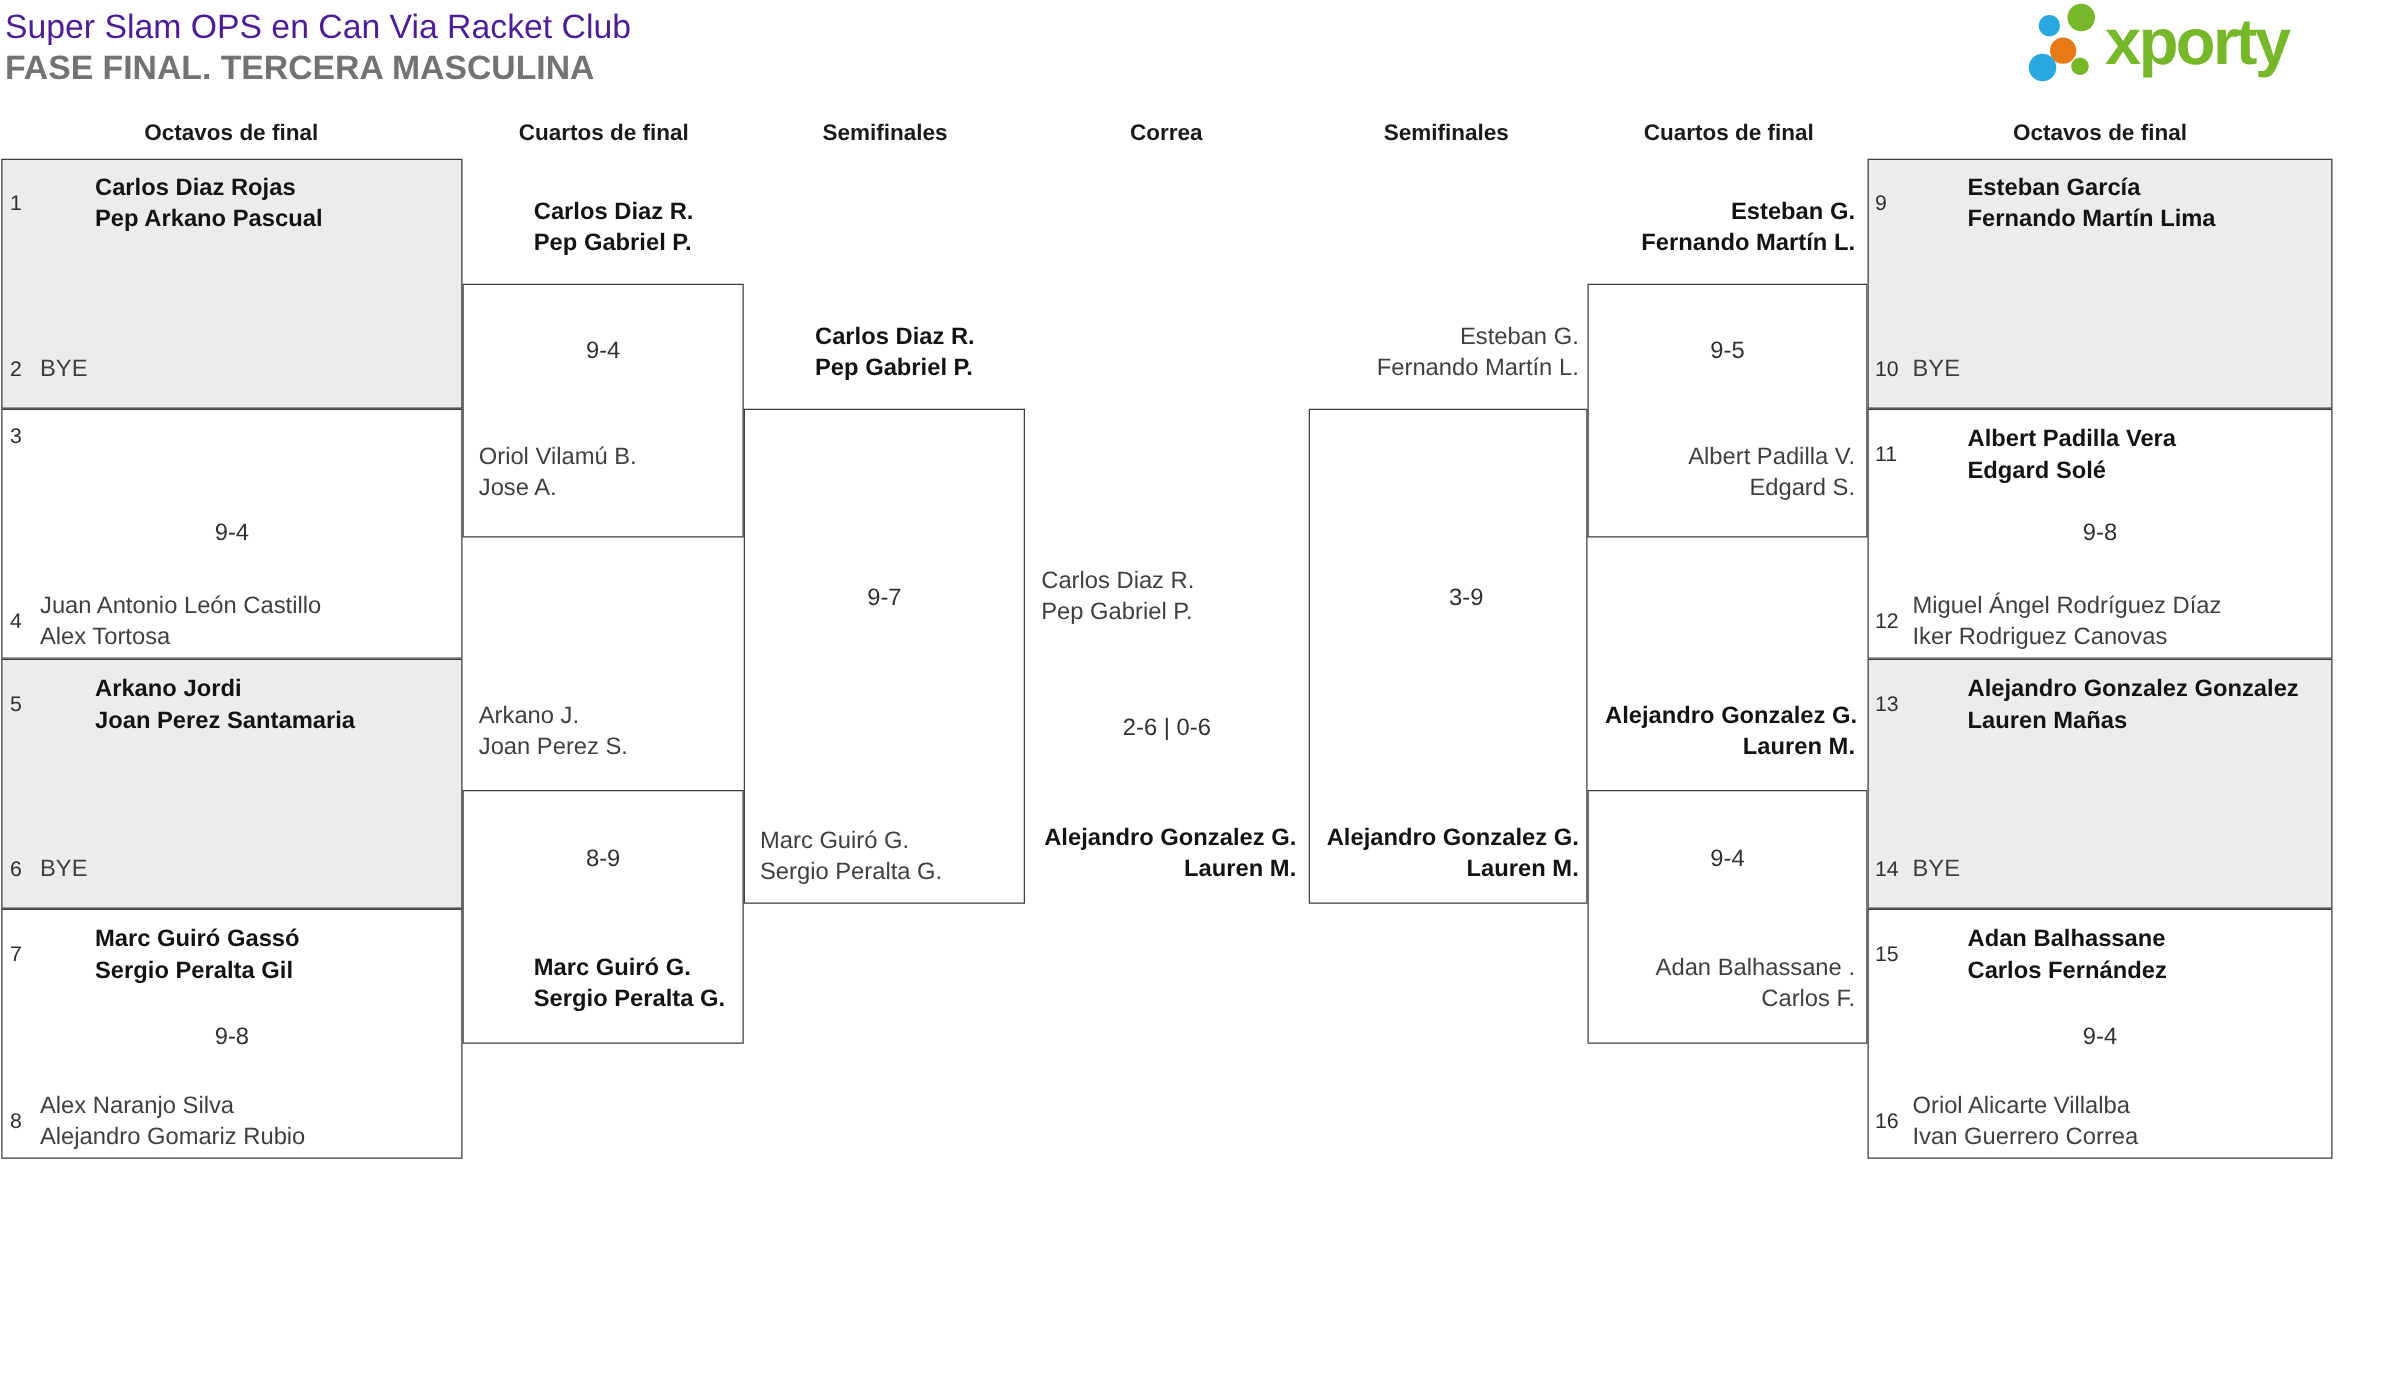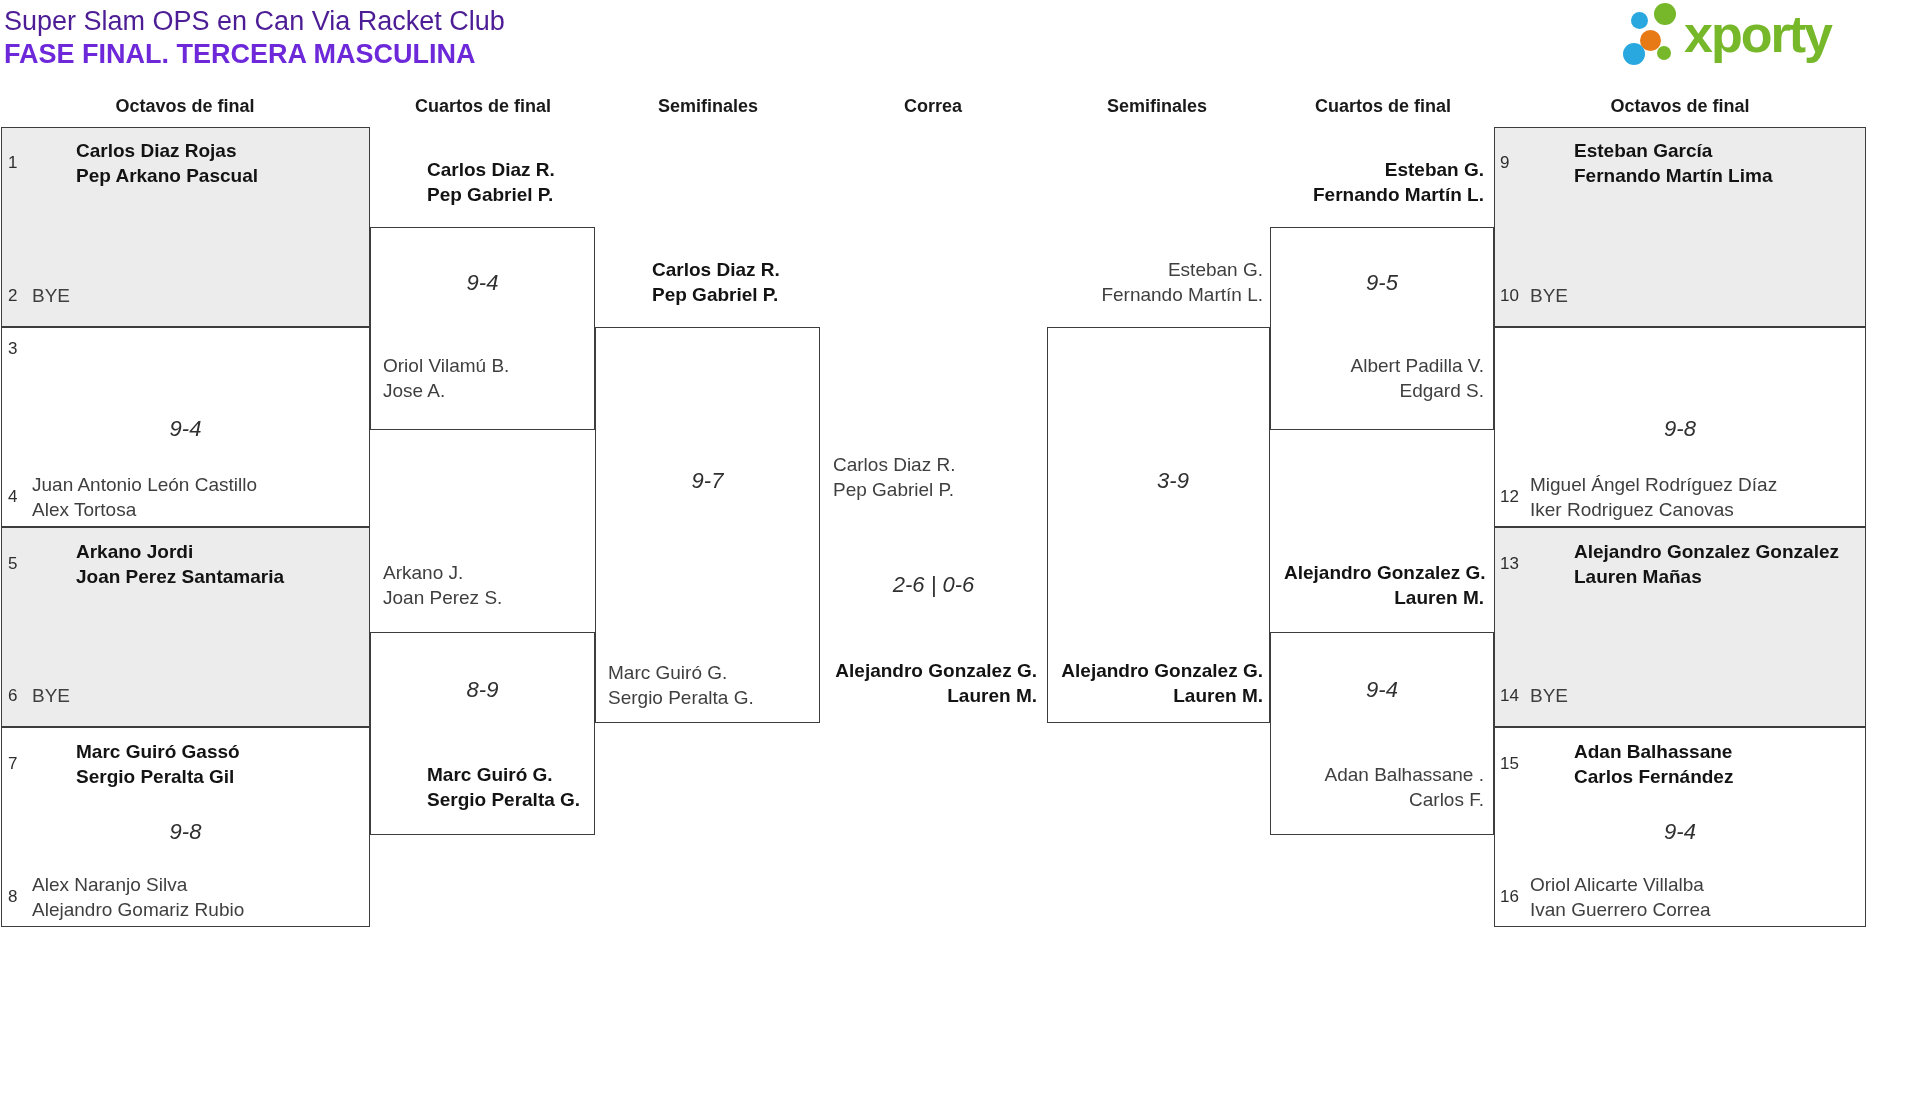--- a/index.html
+++ b/index.html
@@ -1,31 +1,31 @@
 <!DOCTYPE html>
 <html><head>
 <meta charset="utf-8">
 <style>
   html,body { margin:0; padding:0; background:#fff; }
   .page {
     position:relative; width:1920px; height:1100px; background:#ffffff;
     font-family:"Liberation Sans", sans-serif; overflow:hidden; color:#222;
   }
   .t1 { position:absolute; left:4px; top:5px; font-size:27px; line-height:32px; font-weight:400; color:#4c1d95; }
-  .t2 { position:absolute; left:4px; top:38px; font-size:27px; line-height:32px; font-weight:600; color:#6d28d9;text-align:center; }
+  .t2 { position:absolute; left:4px; top:38px; font-size:27px; line-height:32px; font-weight:600; color:#737373;text-align:center; }
   .rh { position:absolute; top:96px; width:224px; text-align:center; font-size:18px; font-weight:600; color:#1a1a1a; }
   .mbox { position:absolute; border:1px solid #3d3d3d; box-sizing:border-box; background:transparent; }
   .mbox.grey { background:#ececec; }
   .entry { position:absolute; display:flex; align-items:center; gap:8px; }
   .seed { font-size:17px; color:#2e2e2e; display:inline-block; text-align:left; }
   .ln { font-size:19px; line-height:25px; color:#3f3f3f; white-space:nowrap; }
   .b { font-weight:700; color:#131313;margin-left:44px; }
   .label { position:absolute; }
   .label.right { text-align:right; }
-  .score { position:absolute; text-align:center; font-size:22px; color:#303030;font-style:italic; }
+  .score { position:absolute; text-align:center; font-size:19px; color:#303030; }
   
   .logo { position:absolute; left:1612px; top:0; width:238px; height:76px; cursor:pointer; }
   .dot { position:absolute; border-radius:50%; }
   .dot-blue-sm   { left:19px; top:12px; width:17px; height:17px; background:#29a8e0; }
   .dot-green-lg  { left:42px; top:3px;  width:22px; height:22px; background:#76b82a; }
   .dot-orange    { left:28px; top:30px; width:21px; height:21px; background:#e87a16; }
   .dot-blue-md   { left:11px; top:43px; width:22px; height:22px; background:#29a8e0; }
   .dot-green-sm  { left:45px; top:46px; width:14px; height:14px; background:#76b82a; }
   .logo-text { position:absolute; left:72px; top:2px; font-size:52px; line-height:64px; font-weight:700; letter-spacing:-2px; color:#76b82a; }
 </style>
@@ -202,20 +202,27 @@
       <div class="ln b">Fernando Martín Lima</div>
     </div>
   </div>
   <div class="entry" style="left:1500px;top:283px">
     <span class="seed" style="width:22px">10</span>
     <div>
       <div class="ln">BYE</div>
     </div>
   </div>
 
+  <div class="entry" style="left:1500px;top:339px">
+    <span class="seed" style="width:22px">11</span>
+    <div>
+      <div class="ln b">Albert Padilla Vera</div>
+      <div class="ln b">Edgard Solé</div>
+    </div>
+  </div>
   <div class="score" style="left:1494px;top:416px;width:372px">9-8</div>
   <div class="entry" style="left:1500px;top:472px">
     <span class="seed" style="width:22px">12</span>
     <div>
       <div class="ln">Miguel Ángel Rodríguez Díaz</div>
       <div class="ln">Iker Rodriguez Canovas</div>
     </div>
   </div>
 
   <div class="entry" style="left:1500px;top:539px">

